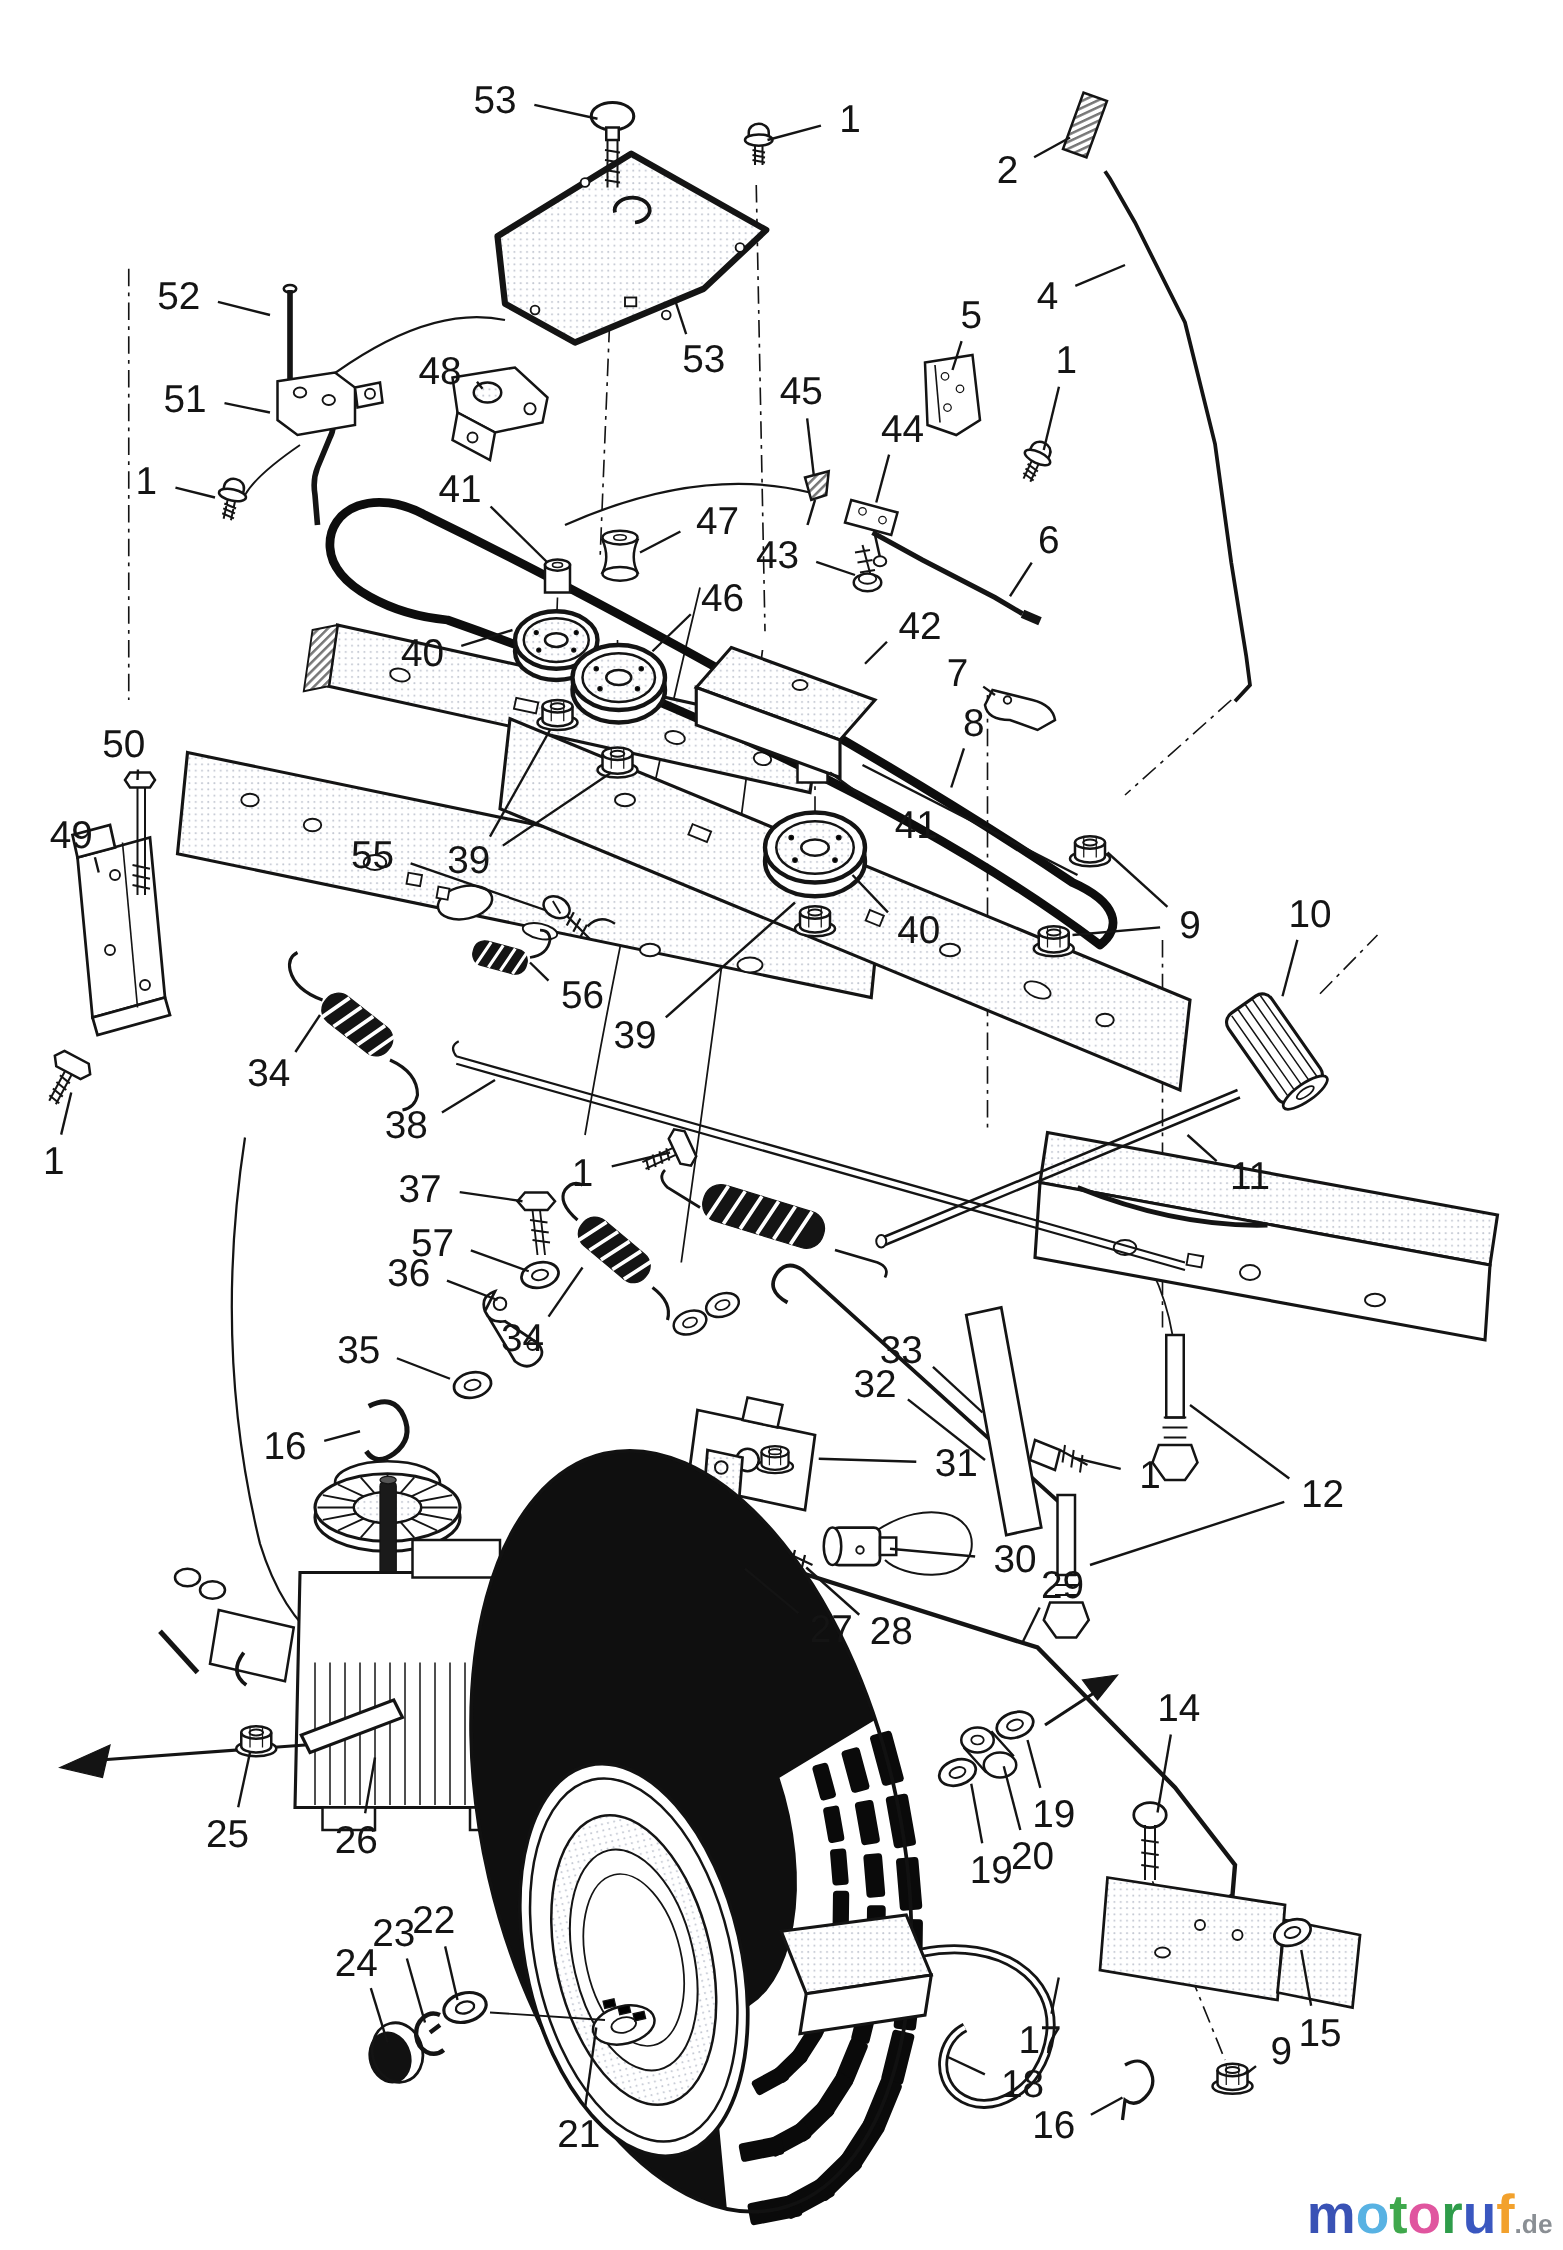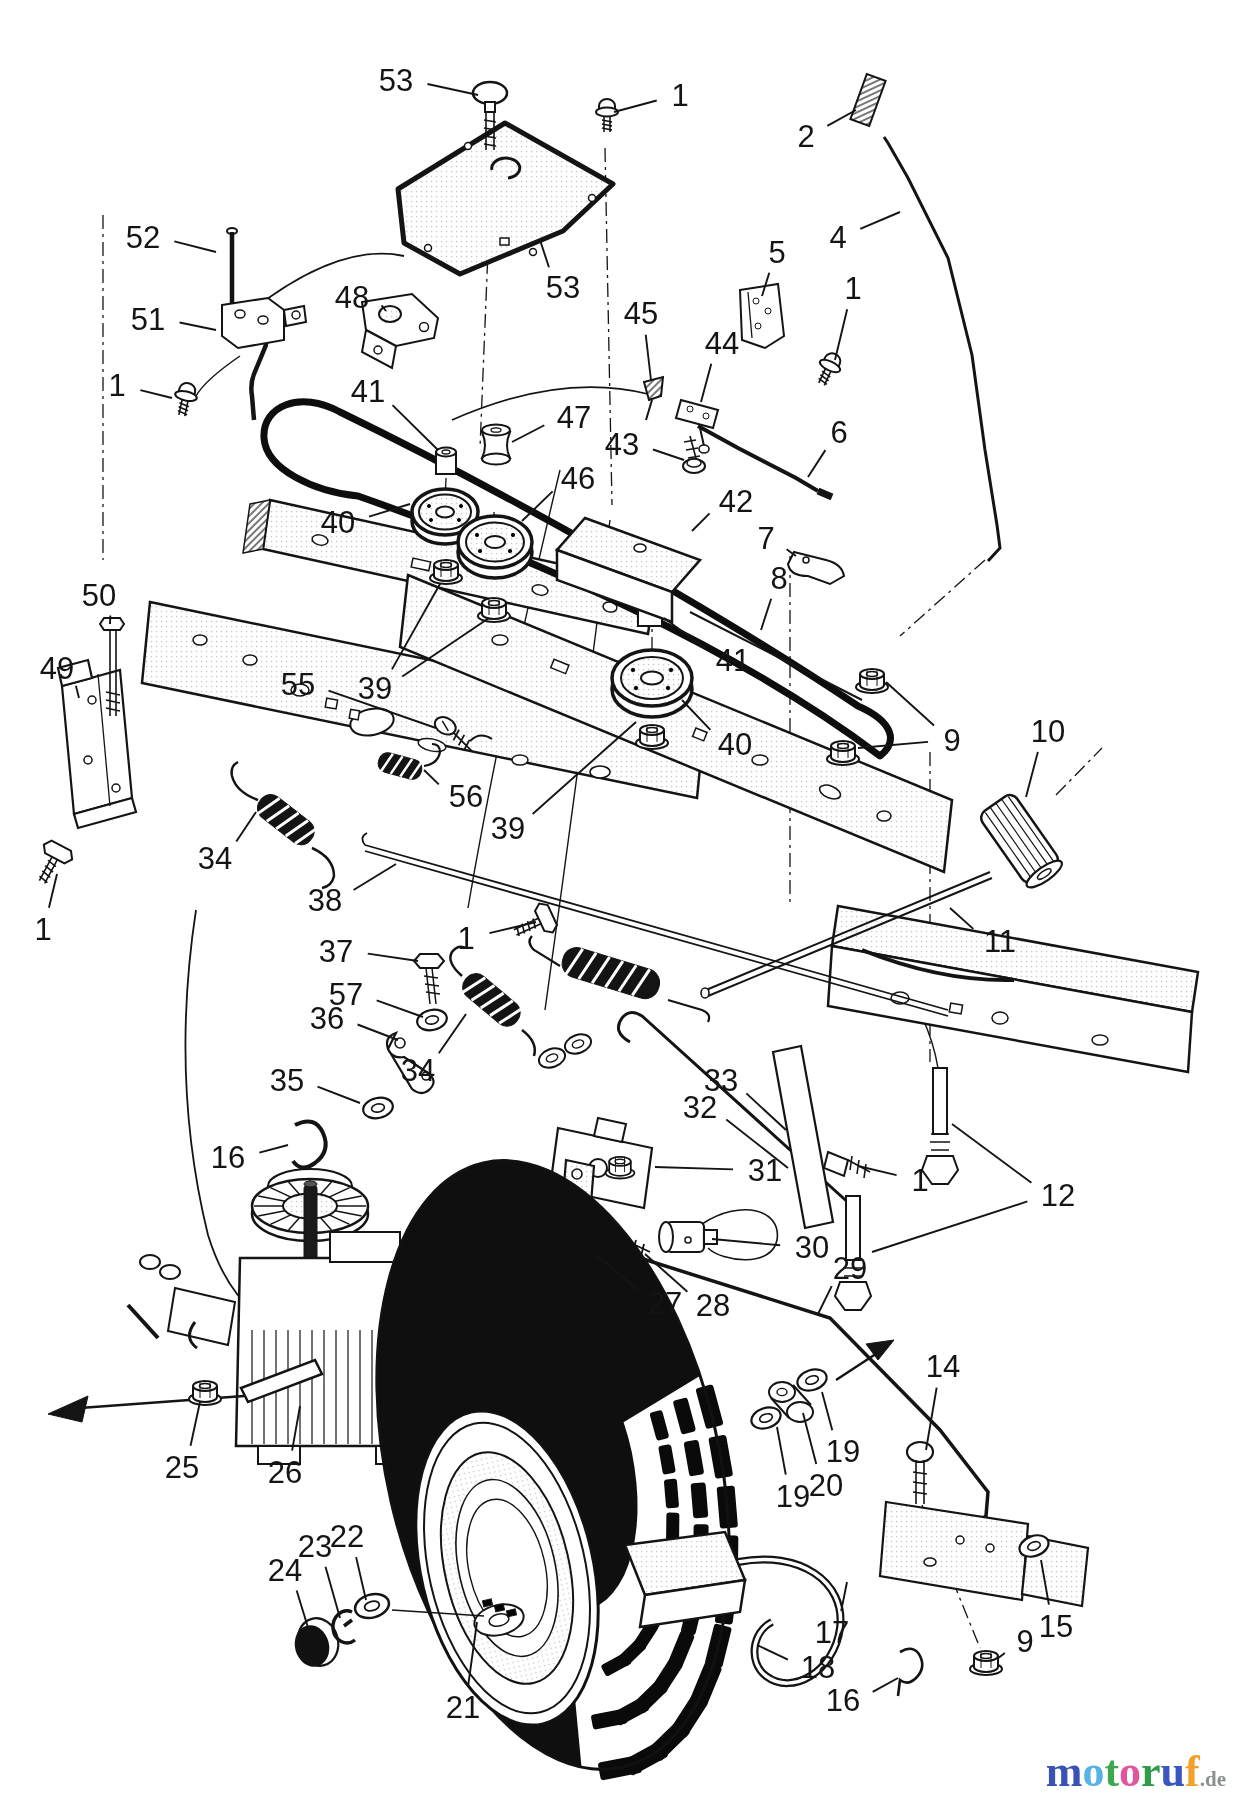--- a/index.html
+++ b/index.html
@@ -1,20 +1,20 @@
 <!DOCTYPE html>
 <html><head>
 <meta charset="utf-8">
 <style>
   html,body{margin:0;padding:0;background:#fff;}
   .stage{position:relative;width:1250px;height:1800px;background:#fff;overflow:hidden;
          font-family:"Liberation Sans",sans-serif;}
   svg{position:absolute;left:0;top:0;}
   .callout-text{font-family:"Liberation Sans","DejaVu Sans",sans-serif;font-size:31px;fill:#141414;}
-  .watermark{position:absolute;right:24px;bottom:6px;font-family:Liberation Serif, serif;
+  .watermark{position:absolute;right:8px;bottom:6px;font-family:Liberation Sans, sans-serif;
              font-weight:bold;font-size:44px;letter-spacing:0px;line-height:1;}
   .watermark .suffix{font-size:21px;font-weight:bold;}
 </style>
 </head>
 <body>
 
 <div class="stage">
 <svg width="1250" height="1800" viewBox="0 0 1250 1800">
   <defs>
     <pattern id="dots" width="5" height="5" patternUnits="userSpaceOnUse">

